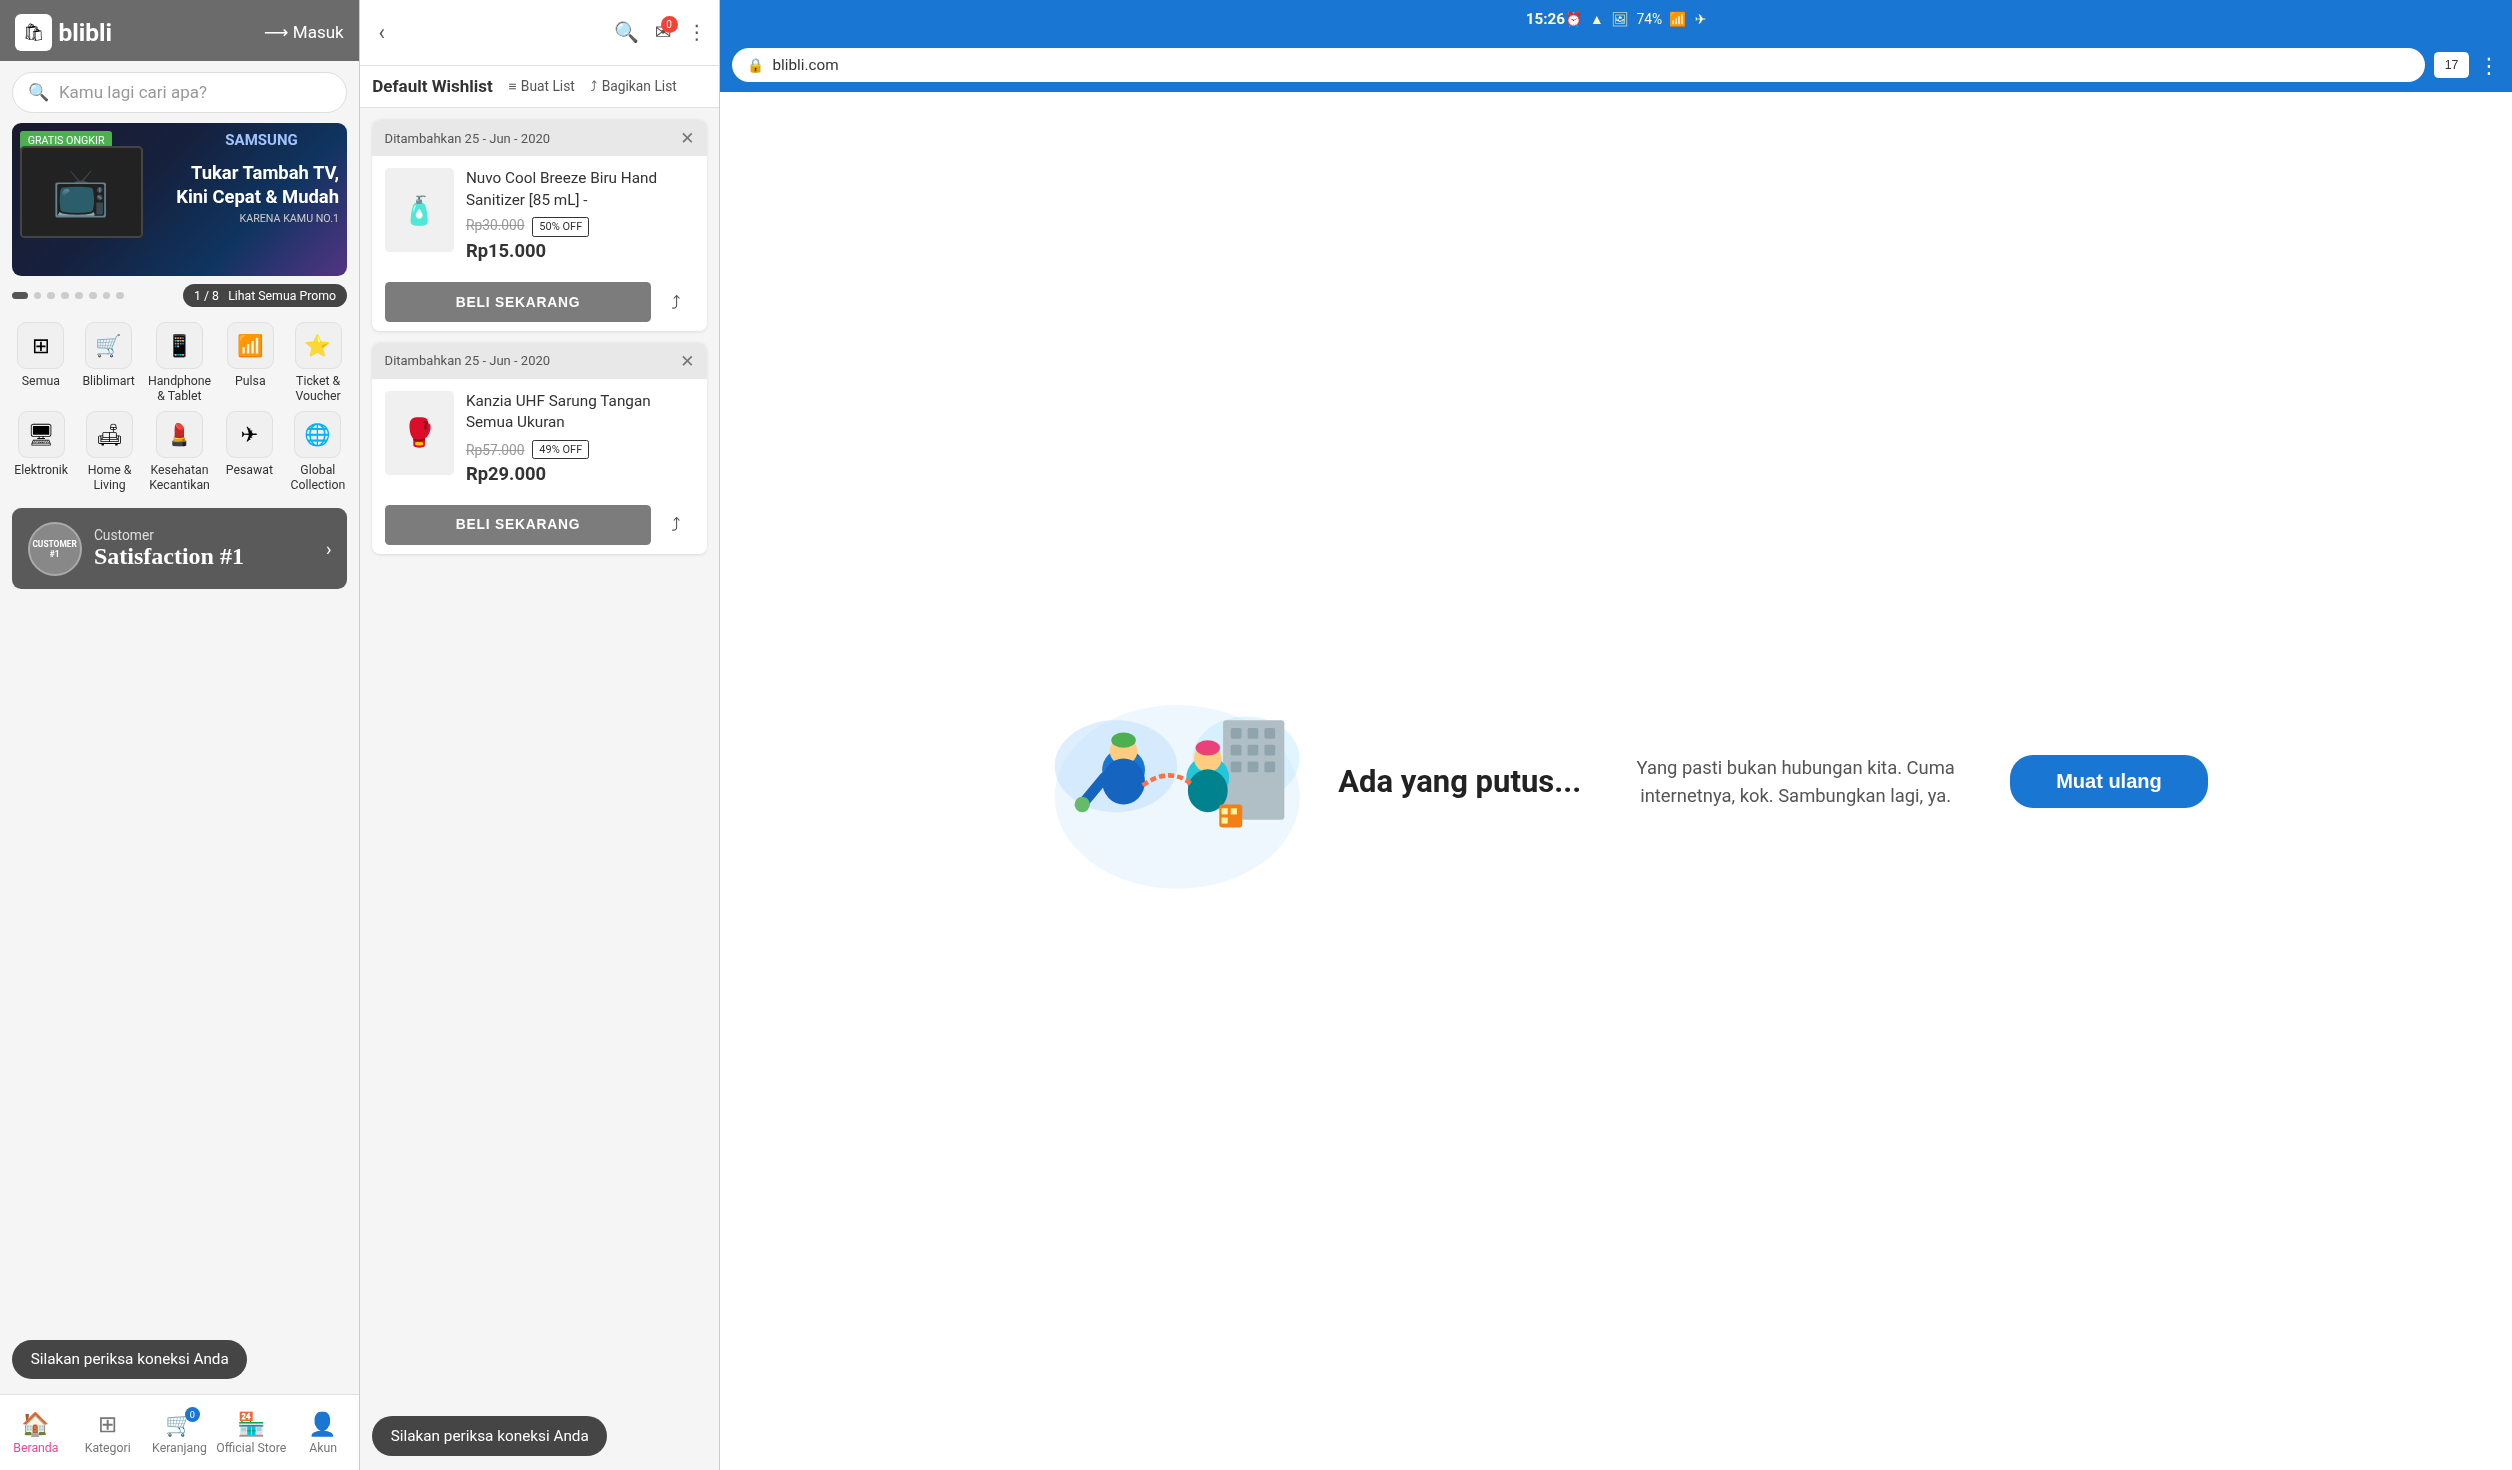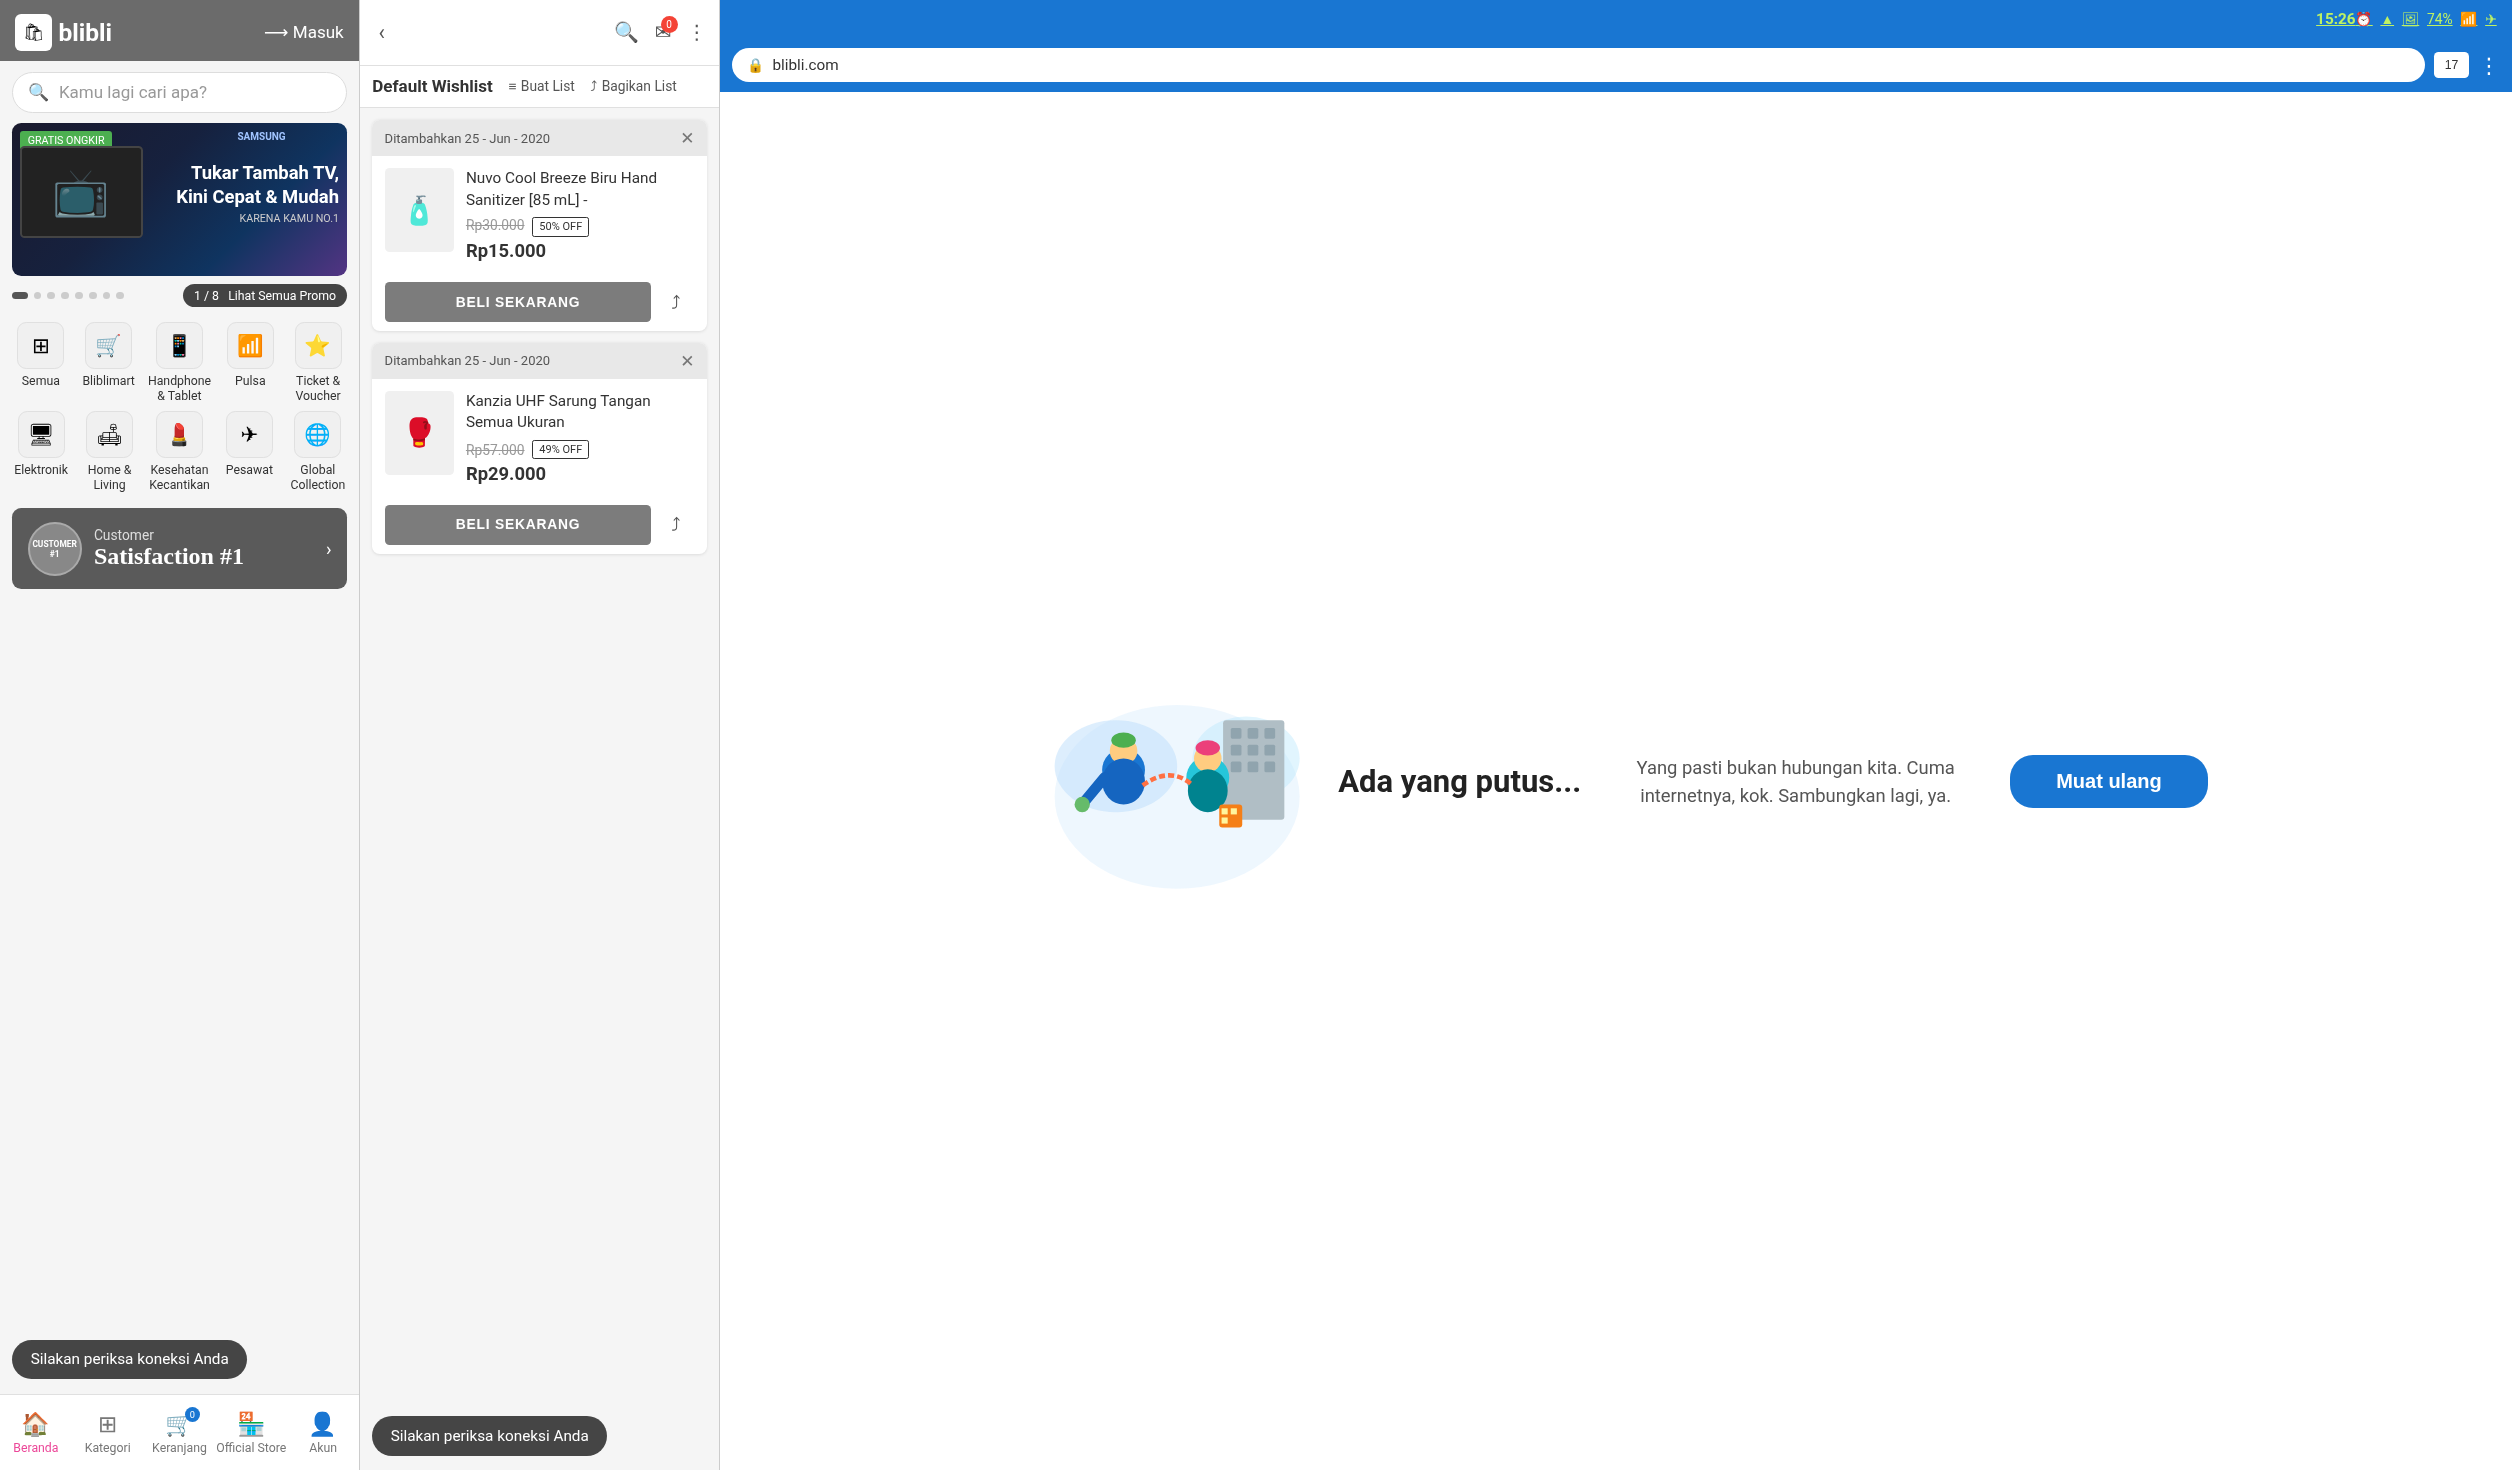--- a/index.html
+++ b/index.html
@@ -100,23 +100,23 @@
       background: #4caf50;
       color: white;
       font-size: 10.7px;
       padding: 3.1px 7.7px;
       border-radius: 3.1px;
     }
 
     .banner-samsung {
       position: absolute;
       top: 7.7px;
-      right: 61px;
+      right: 49px;
       color: #a0c4ff;
-      font-size: 10px;
+      font-size: 15px;
       font-weight: bold;
     }
 
     .banner-text {
       position: absolute;
       right: 7.7px;
       top: 38px;
       text-align: right;
     }
 
@@ -534,27 +534,26 @@
     .panel3 {
       flex: 1;
       height: 1471px;
       background: #f5f5f5;
       display: flex;
       flex-direction: column;
     }
 
     .browser-status-bar {
       background: #1976d2;
-      color: #bef264;
+      color: #fef9c3;
       padding: 6.1px 15.3px;
       display: flex;
       align-items: center;
-      justify-content: flex-end;
+      justify-content: center;
       height: 38px;
-      text-decoration: underline;
     }
 
     .status-time {
       font-size: 15.3px;
       font-weight: bold;
     }
 
     .status-icons {
       display: flex;
       align-items: center;

